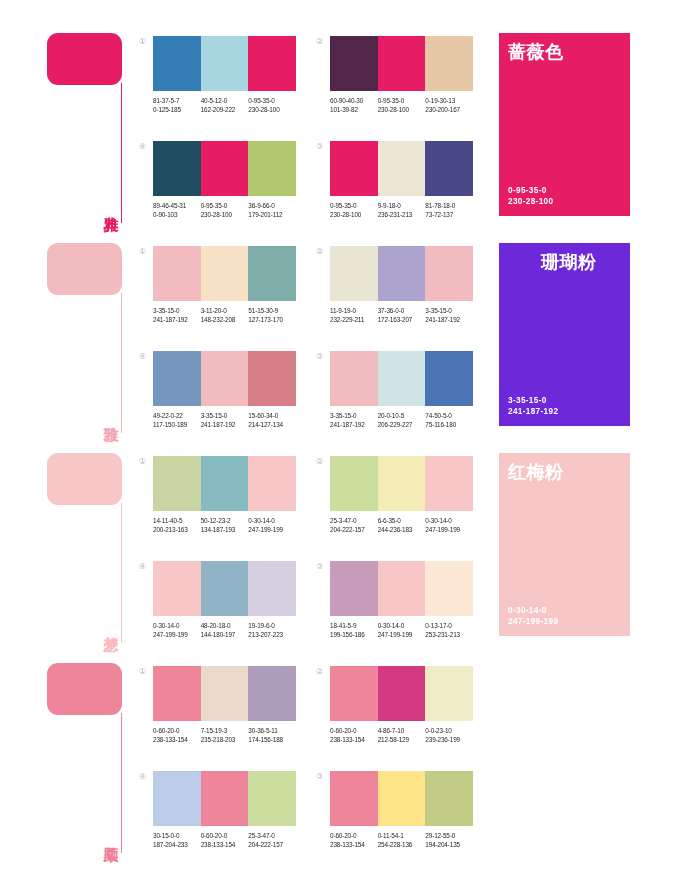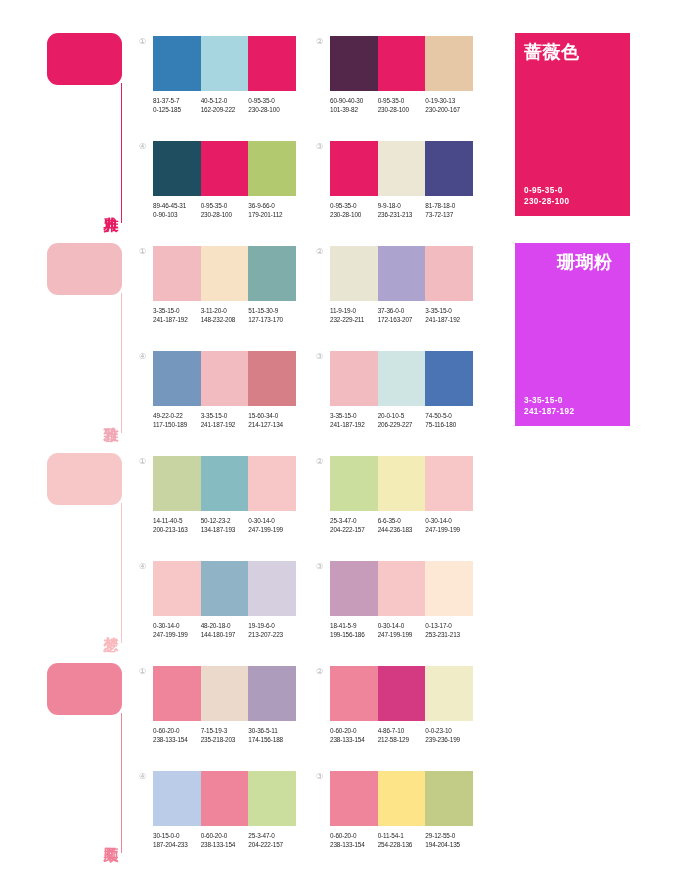--- a/index.html
+++ b/index.html
@@ -103,21 +103,21 @@
     line-height:9px;
     color:#1f1f1f;
     letter-spacing:-0.15px;
     white-space:nowrap;
     font-family:"Liberation Sans",sans-serif;
     font-weight:normal;
   }
 
   
   .panel {
-    width:115px;
+    width:131px;
     height:183px;
     margin-left:20px;
     margin-right:47px;
     flex:none;
     position:relative;
     padding:9px 0 0 9px;
   }
   .panel-title {
     font-size:18px;
     font-weight:bold;
@@ -345,21 +345,21 @@
                   <div class="l2">206-229-227</div>
                 </div>
                 <div class="cap">
                   <div class="l1">74-50-5-0</div>
                   <div class="l2">75-116-180</div>
                 </div>
               </div>
             </div>
           </div>
         </div>
-        <div class="panel" style="background: #d946ef; padding-left: 42px;">
+        <div class="panel" style="background: #6d28d9; padding-left: 42px;">
           <div class="panel-title">珊瑚粉</div>
           <div class="panel-vals">
             <div>3-35-15-0</div>
             <div>241-187-192</div>
           </div>
         </div>
       </div>
       <div class="block b3">
         <div class="chip-col">
           <div class="chip" style="background: rgb(247, 199, 199);"></div>
@@ -453,20 +453,27 @@
                   <div class="l2">247-199-199</div>
                 </div>
                 <div class="cap">
                   <div class="l1">0-13-17-0</div>
                   <div class="l2">253-231-213</div>
                 </div>
               </div>
             </div>
           </div>
         </div>
+        <div class="panel" style="background: rgb(247, 199, 199);">
+          <div class="panel-title">红梅粉</div>
+          <div class="panel-vals">
+            <div>0-30-14-0</div>
+            <div>247-199-199</div>
+          </div>
+        </div>
       </div>
       <div class="block b4">
         <div class="chip-col">
           <div class="chip" style="background: rgb(238, 133, 154);"></div>
           <div class="chip-line" style="background: rgb(238, 133, 154);"></div>
           <div class="chip-label" style="color: rgb(240, 127, 151);">柔顺</div>
         </div>
         <div class="groups">
           <div class="gcol">
             <div class="group">

